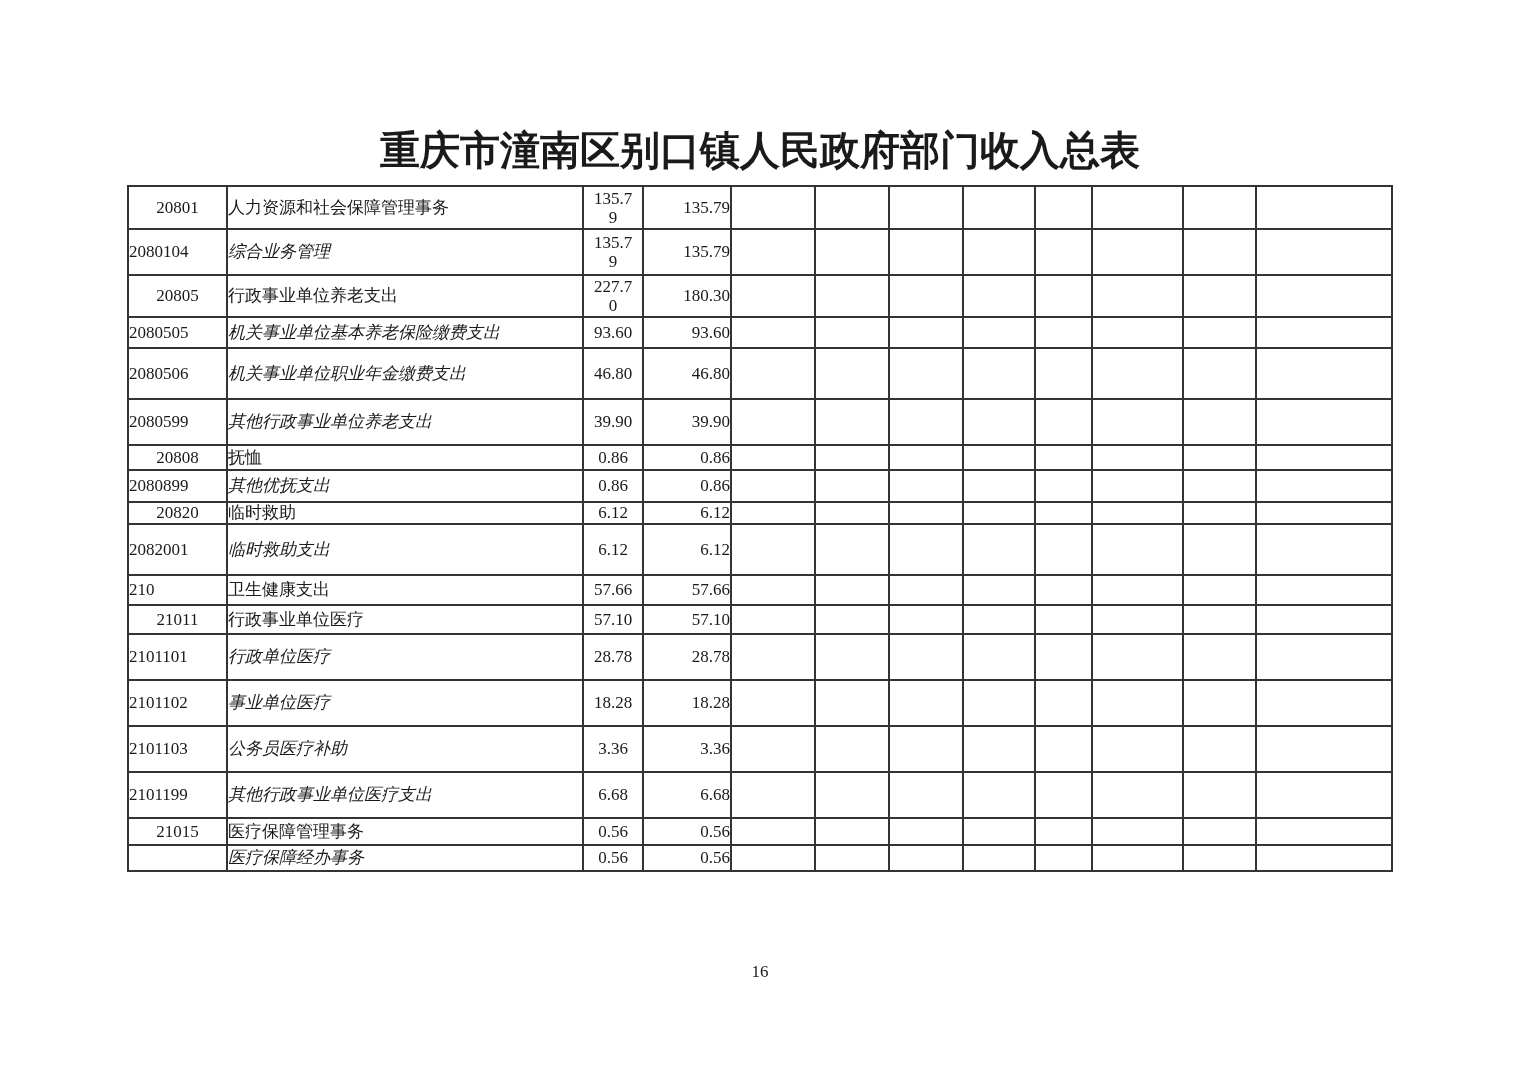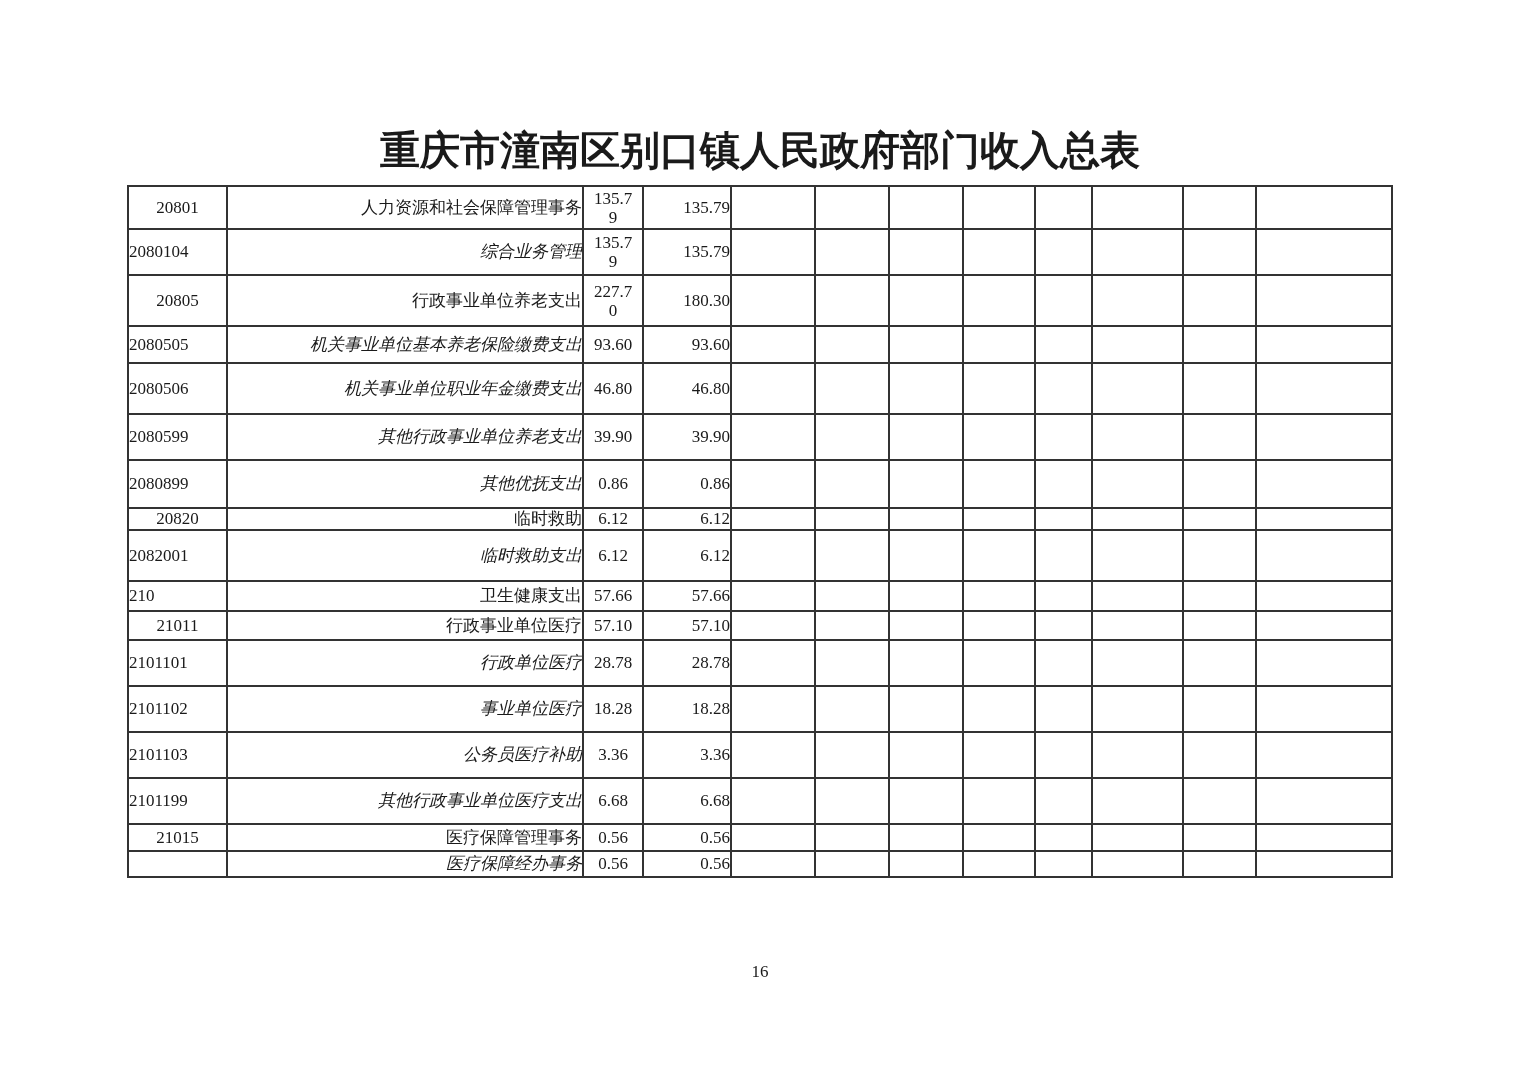--- a/index.html
+++ b/index.html
@@ -41,21 +41,21 @@
     padding: 0;
     font-size: 17px;
     line-height: 20px;
     vertical-align: middle;
     overflow: hidden;
     white-space: nowrap;
   }
   td.code-c { text-align: center; vertical-align: middle; }
   td.code-bl { text-align: left; vertical-align: bottom; padding-left: 8px; padding-bottom: 4px; }
   td.code-l { text-align: left; vertical-align: middle; padding-left: 5px; }
-  td.item { text-align: right; vertical-align: middle; }
+  td.item { text-align: left; vertical-align: middle; }
   td.lvl-1 { padding-left: 10px; }
   td.lvl-2 { padding-left: 22px; }
   td.lvl-3 { padding-left: 33px; font-style: italic; }
   td.amount1 { text-align: center; }
   td.amount1 .num-line { line-height: 19px; text-align: center; }
   td.amount2 { text-align: right; padding-right: 7px; }
   .page-num {
     position: absolute;
     top: 962px;
     left: 0;
@@ -113,38 +113,38 @@
           <td class="amount2">135.79</td>
           <td></td>
           <td></td>
           <td></td>
           <td></td>
           <td></td>
           <td></td>
           <td></td>
           <td></td>
         </tr>
-        <tr style="height: 51px; margin-left: 48px;">
+        <tr style="height: 42px; margin-left: 48px;">
           <td class="code-c">20805</td>
           <td class="item lvl-2">行政事业单位养老支出</td>
           <td class="amount1">
             <div class="num-line">227.7</div>
             <div class="num-line">0</div>
           </td>
           <td class="amount2">180.30</td>
           <td></td>
           <td></td>
           <td></td>
           <td></td>
           <td></td>
           <td></td>
           <td></td>
           <td></td>
         </tr>
-        <tr style="height: 37px;">
+        <tr style="height: 31px;">
           <td class="code-bl">2080505</td>
           <td class="item lvl-3">机关事业单位基本养老保险缴费支出</td>
           <td class="amount1">93.60</td>
           <td class="amount2">93.60</td>
           <td></td>
           <td></td>
           <td></td>
           <td></td>
           <td></td>
           <td></td>
@@ -172,21 +172,35 @@
           <td class="amount2">39.90</td>
           <td></td>
           <td></td>
           <td></td>
           <td></td>
           <td></td>
           <td></td>
           <td></td>
           <td></td>
         </tr>
-        <tr style="height: 48px;">
+        <tr style="height: 25px;">
+          <td class="code-c">20808</td>
+          <td class="item lvl-2">抚恤</td>
+          <td class="amount1">0.86</td>
+          <td class="amount2">0.86</td>
+          <td></td>
+          <td></td>
+          <td></td>
+          <td></td>
+          <td></td>
+          <td></td>
+          <td></td>
+          <td></td>
+        </tr>
+        <tr style="height: 32px;">
           <td class="code-bl">2080899</td>
           <td class="item lvl-3">其他优抚支出</td>
           <td class="amount1">0.86</td>
           <td class="amount2">0.86</td>
           <td></td>
           <td></td>
           <td></td>
           <td></td>
           <td></td>
           <td></td>

